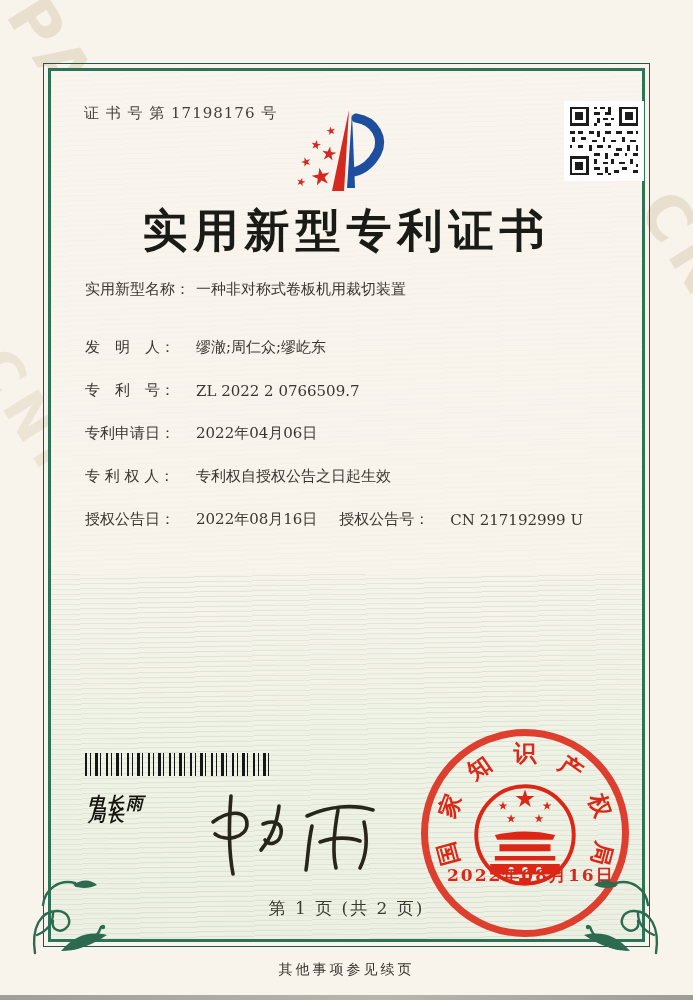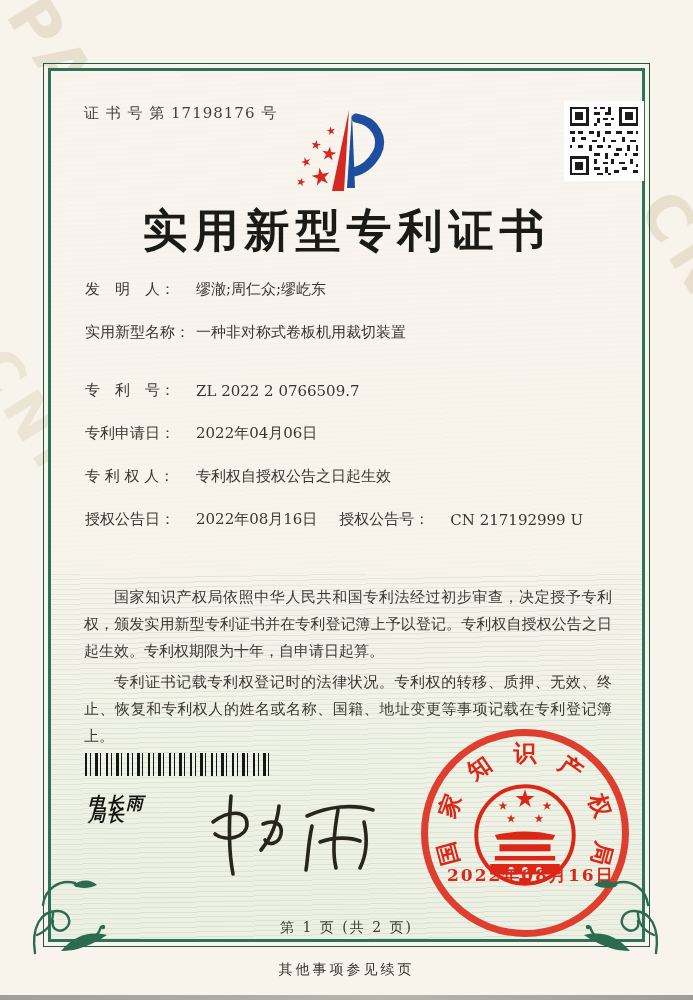--- a/index.html
+++ b/index.html
@@ -65,21 +65,21 @@
   .sig{left:195px;top:780px;width:205px;height:102px;}
   
   .seal{left:421px;top:729px;width:208px;height:208px;}
   .seal-ring{position:absolute;inset:0;border:7px solid rgba(220,38,22,.88);border-radius:50%;}
   .seal-char{position:absolute;left:50%;top:50%;width:26px;margin-left:-13px;margin-top:-13px;
     height:26px;text-align:center;font-size:23px;line-height:26px;font-weight:bold;color:#dc2616;
     transform:rotate(var(--a)) translateY(-80px);}
   .seal-emblem{position:absolute;left:46px;top:48px;width:116px;height:116px;}
   .seal-date{left:447px;top:864px;font-size:17px;font-weight:600;letter-spacing:2px;color:#d8281a;}
   
-  .page-info{left:0;right:0;top:919px;text-align:center;font-size:14px;letter-spacing:2px;color:#3a3832;}
+  .page-info{left:0;right:0;top:897px;text-align:center;font-size:17px;letter-spacing:2px;color:#3a3832;}
   .note{left:0;right:0;top:961px;text-align:center;font-size:14px;letter-spacing:3px;color:#35332c;}
   .ornament{width:92px;height:95px;}
   .orn-left{left:27px;top:861px;}
   .orn-right{left:572px;top:861px;transform:scaleX(-1);}
   .photo-edge{left:0;right:0;bottom:0;height:5px;
     background:linear-gradient(90deg,#8f8f88 0%,#ababa2 55%,#8d8d86 100%);opacity:.85;}
 </style>
 </head>
 <body>
 
@@ -136,27 +136,27 @@
       <path d="M2,16h1v1h-1z M5,16h2v1h-2z M9,16h1v2h-1z M12,16h2v1h-2z M16,16h1v1h-1z M19,17h2v1h-2z M23,16h1v2h-1z M26,16h1v2h-1z"></path>
       <path d="M11,19h2v1h-2z M15,19h1v2h-1z M18,19h2v1h-2z M22,19h1v1h-1z M25,19h2v1h-2z"></path>
       <path d="M11,21h1v2h-1z M14,22h2v1h-2z M17,21h1v2h-1z M20,22h2v1h-2z M24,21h1v2h-1z M26,23h1v1h-1z"></path>
       <path d="M11,24h2v1h-2z M15,24h1v2h-1z M18,25h2v1h-2z M21,24h2v1h-2z M25,25h2v1h-2z M12,26h2v1h-2z M16,26h1v1h-1z"></path>
     </g>
   </svg>
 
   <div class="abs title">实用新型专利证书</div>
 
   <div class="fields">
-    <div class="frow">
-      <span class="flabel">发　明　人：</span>
-      <span class="fvalue">缪澈;周仁众;缪屹东</span>
-    </div>
     <div class="frow first">
       <span class="flabel">实用新型名称：</span>
       <span class="fvalue">一种非对称式卷板机用裁切装置</span>
+    </div>
+    <div class="frow">
+      <span class="flabel">发　明　人：</span>
+      <span class="fvalue">缪澈;周仁众;缪屹东</span>
     </div>
     <div class="frow">
       <span class="flabel">专　利　号：</span>
       <span class="fvalue">ZL 2022 2 0766509.7</span>
     </div>
     <div class="frow">
       <span class="flabel">专利申请日：</span>
       <span class="fvalue">2022年04月06日</span>
     </div>
     <div class="frow">
@@ -166,24 +166,20 @@
     <div class="frow">
       <span class="flabel">授权公告日：</span>
       <span class="fvalue">2022年08月16日</span>
       <span class="fpair2">
         <span class="flabel">授权公告号：</span>
         <span class="fvalue">CN 217192999 U</span>
       </span>
     </div>
   </div>
 
-  <div class="paras">
-    <p>国家知识产权局依照中华人民共和国专利法经过初步审查，决定授予专利权，颁发实用新型专利证书并在专利登记簿上予以登记。专利权自授权公告之日起生效。专利权期限为十年，自申请日起算。</p>
-    <p>专利证书记载专利权登记时的法律状况。专利权的转移、质押、无效、终止、恢复和专利权人的姓名或名称、国籍、地址变更等事项记载在专利登记簿上。</p>
-  </div>
 
   <div class="abs barcode"></div>
 
   <div class="abs gov gov-title">局长</div>
   <div class="abs gov gov-name">申长雨</div>
 
   <svg class="abs sig" viewBox="0 0 205 102">
     <g fill="none" stroke="#28251d" stroke-width="3.6" stroke-linecap="round">
       <path d="M18,42 C34,30 52,30 52,44 C52,58 30,62 20,54"></path>
       <path d="M36,16 C34,40 33,68 38,94"></path>

